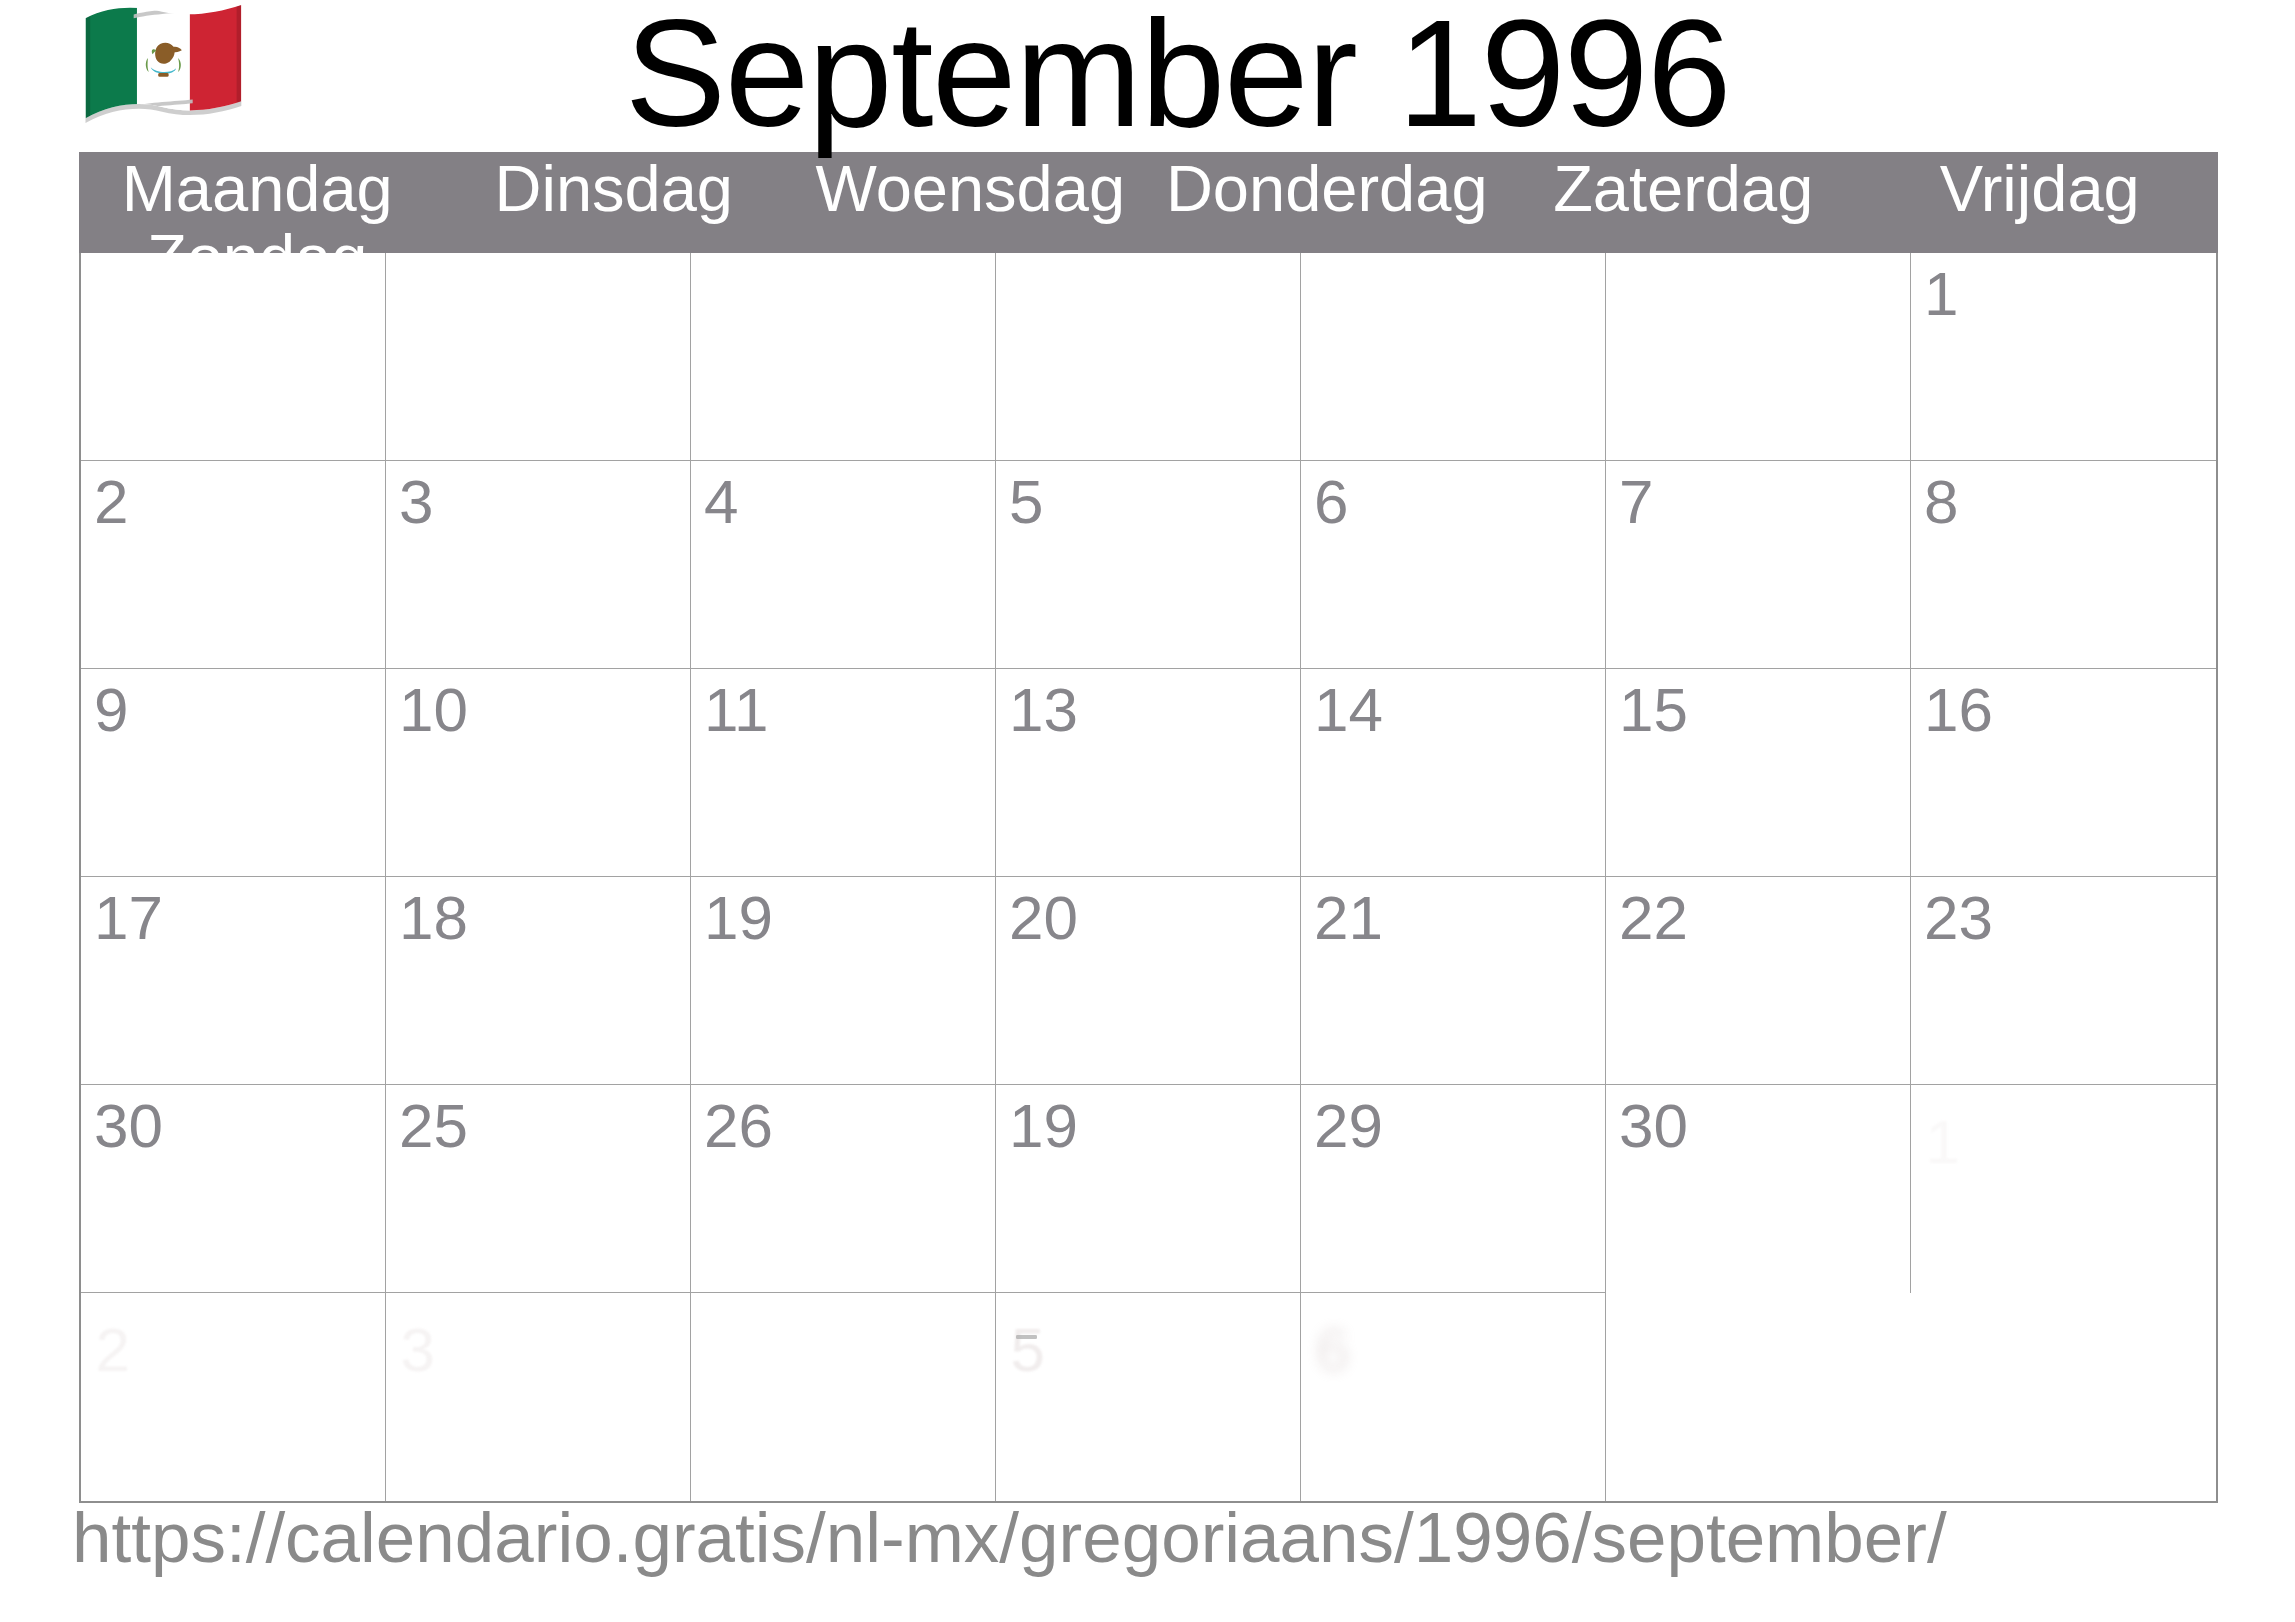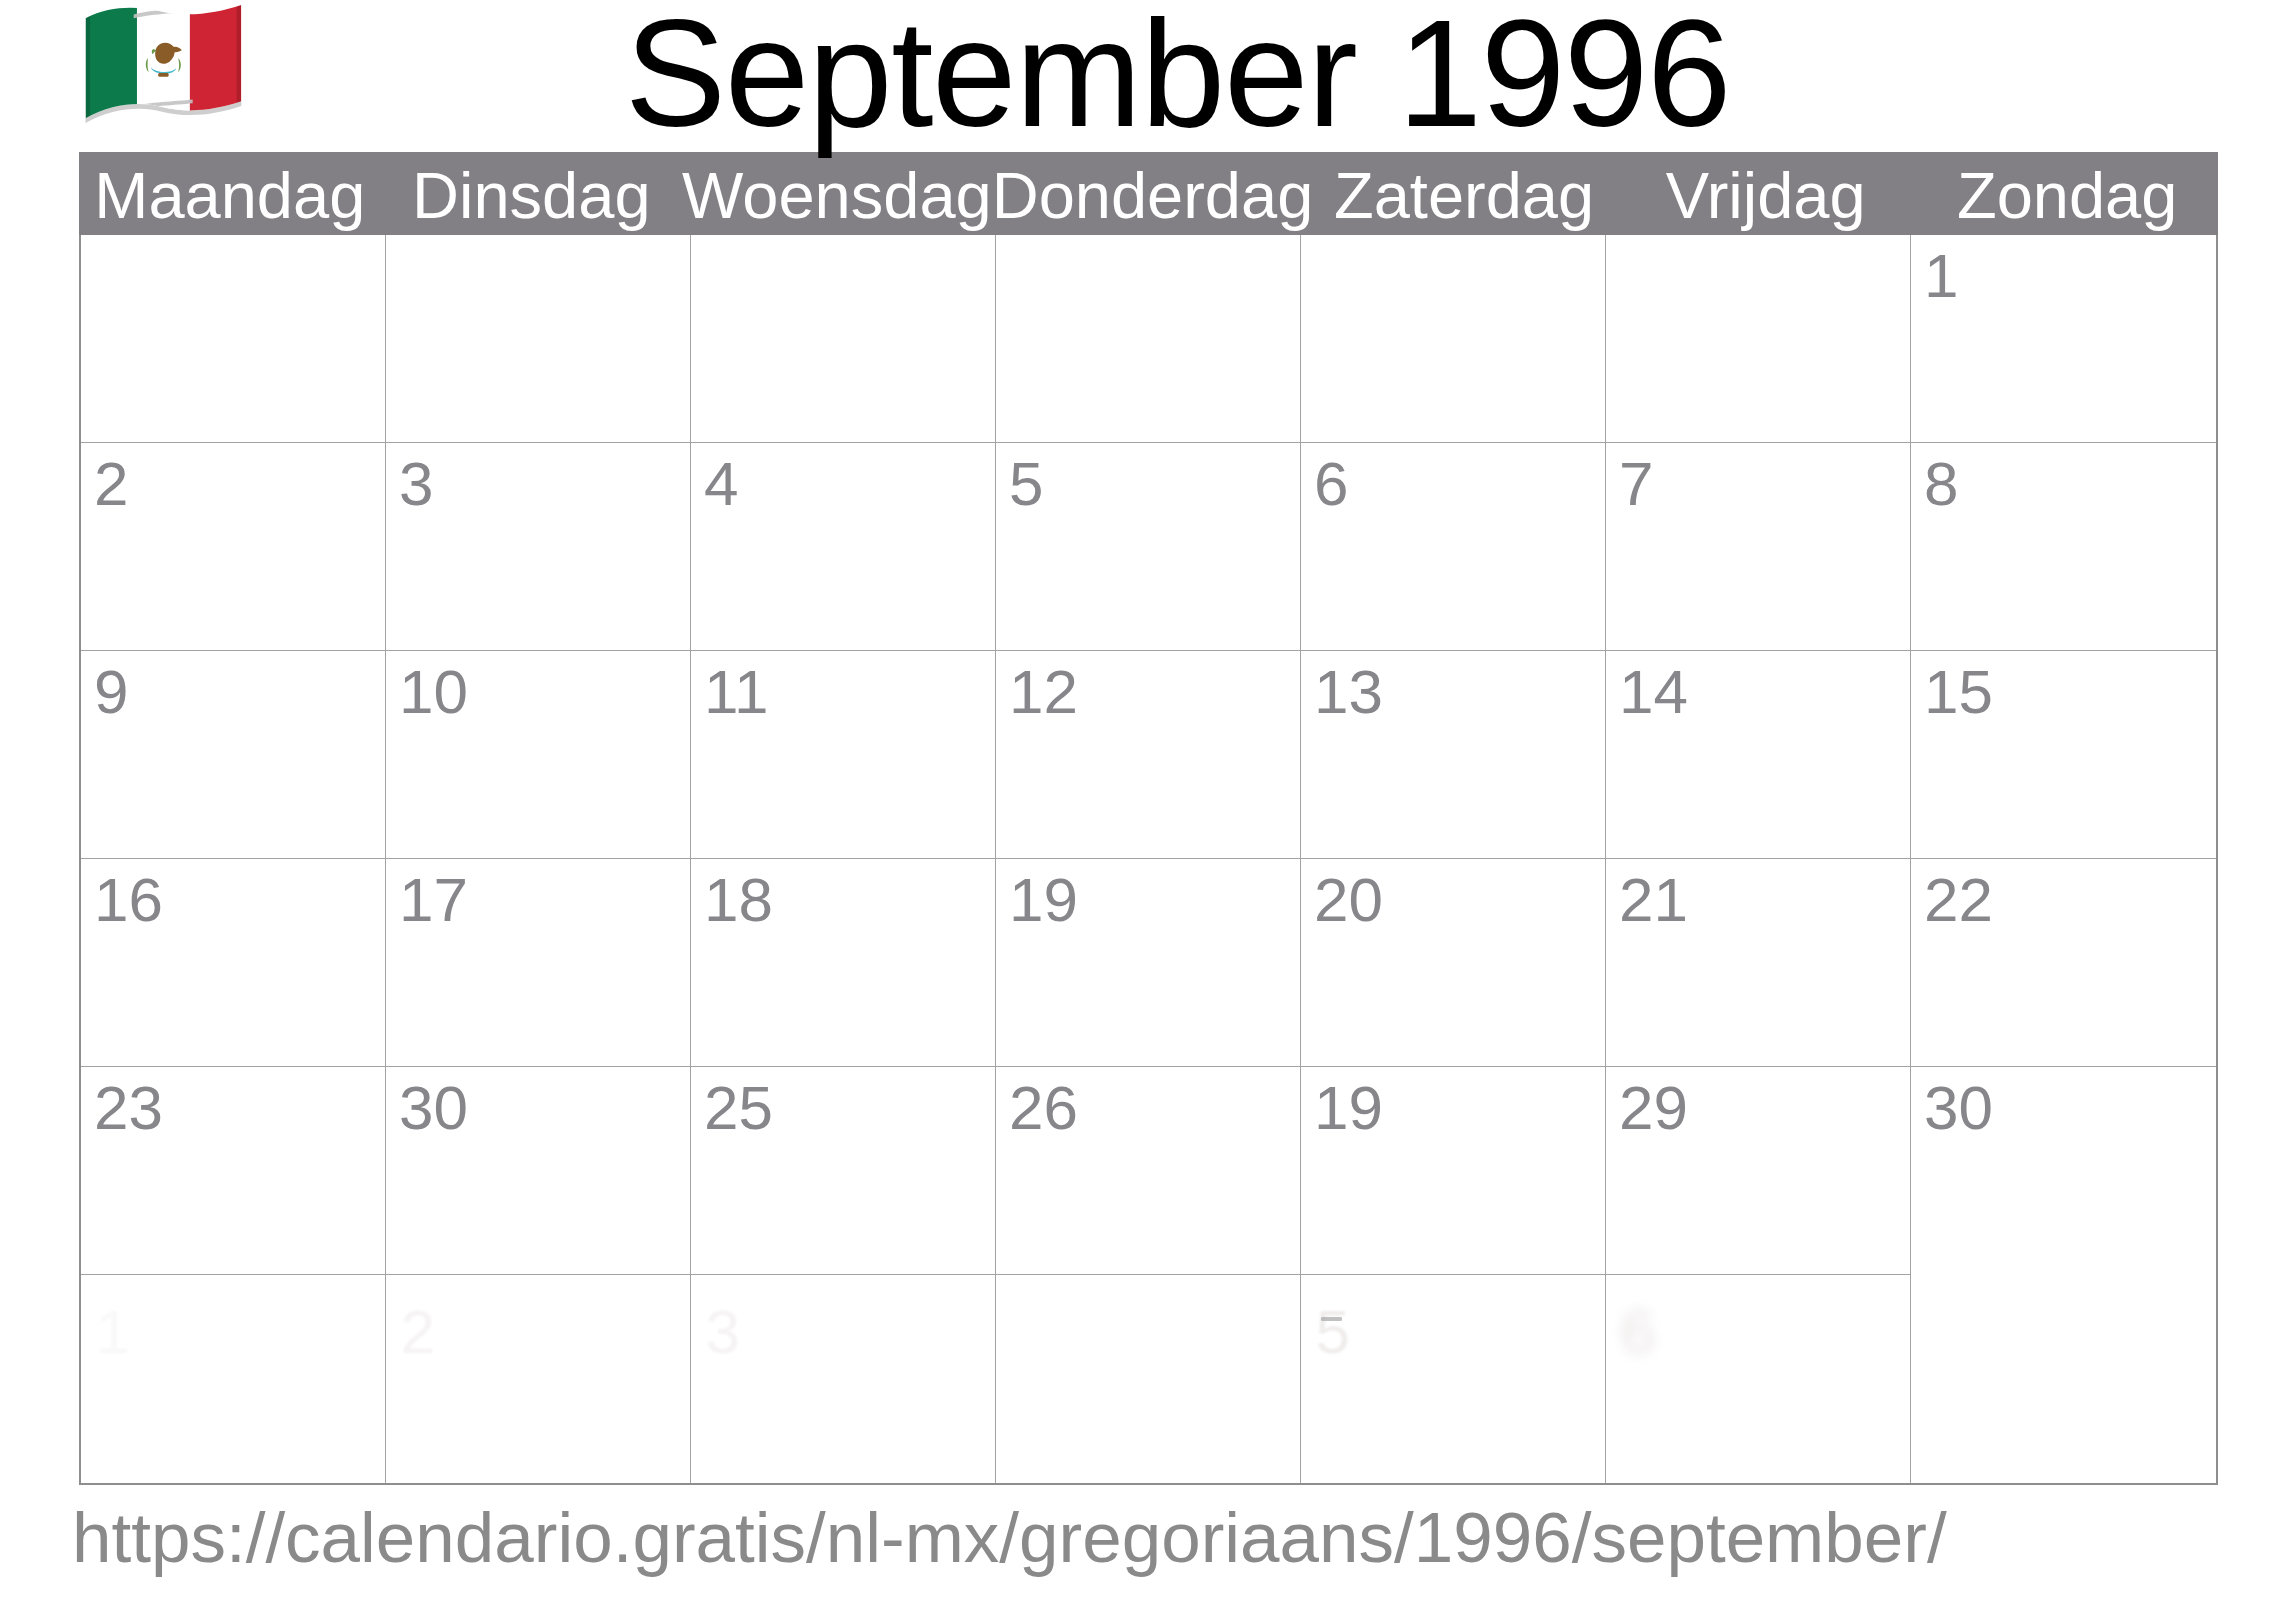--- a/index.html
+++ b/index.html
@@ -22,22 +22,22 @@
     color:var(--title-color,#000);
     letter-spacing:-1.3px;
     z-index:5;
     white-space:nowrap;
   }
   
   .calendar{
     position:absolute;left:79px;top:152px;width:2139px;
   }
   .weekday-row{
-    display:grid;grid-template-columns:repeat(7,1fr);
-    height:83px;
+    display:grid;grid-template-columns:repeat(6,1fr);
+    height:101px;
     background:var(--header-bg,#838085);
   }
   .hcell{
     display:flex;align-items:center;justify-content:center;
     color:var(--header-text,#fff);
     font-size:65px;line-height:1;
     padding-top:3.9px;
     white-space:nowrap;overflow:visible;
   }
   .grid{
@@ -164,23 +164,20 @@
         <div class="cell">
           <span class="daynum">9</span>
         </div>
         <div class="cell">
           <span class="daynum">10</span>
         </div>
         <div class="cell">
           <span class="daynum">11</span>
         </div>
         <div class="cell">
-          <span class="daynum">12</span>
-        </div>
-        <div class="cell">
           <span class="daynum">13</span>
         </div>
         <div class="cell">
           <span class="daynum">14</span>
         </div>
         <div class="cell">
           <span class="daynum">15</span>
         </div>
         <div class="cell">
           <span class="daynum">16</span>

